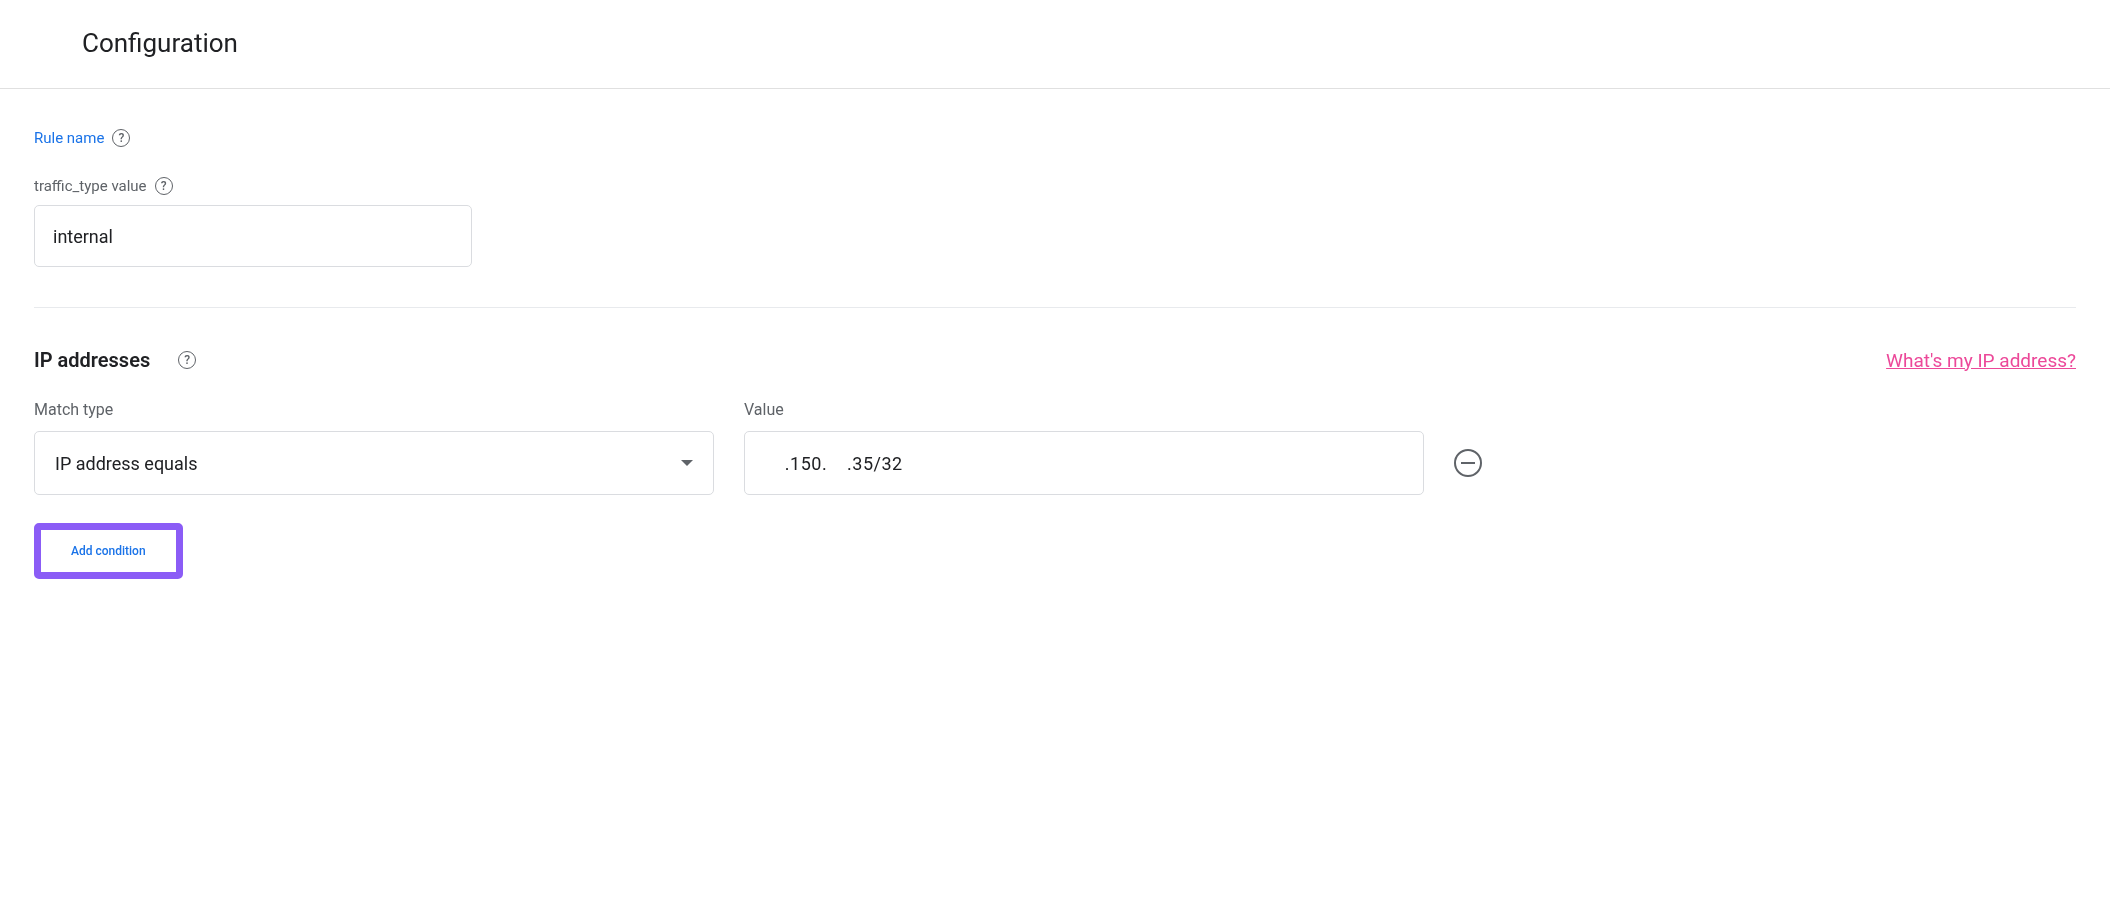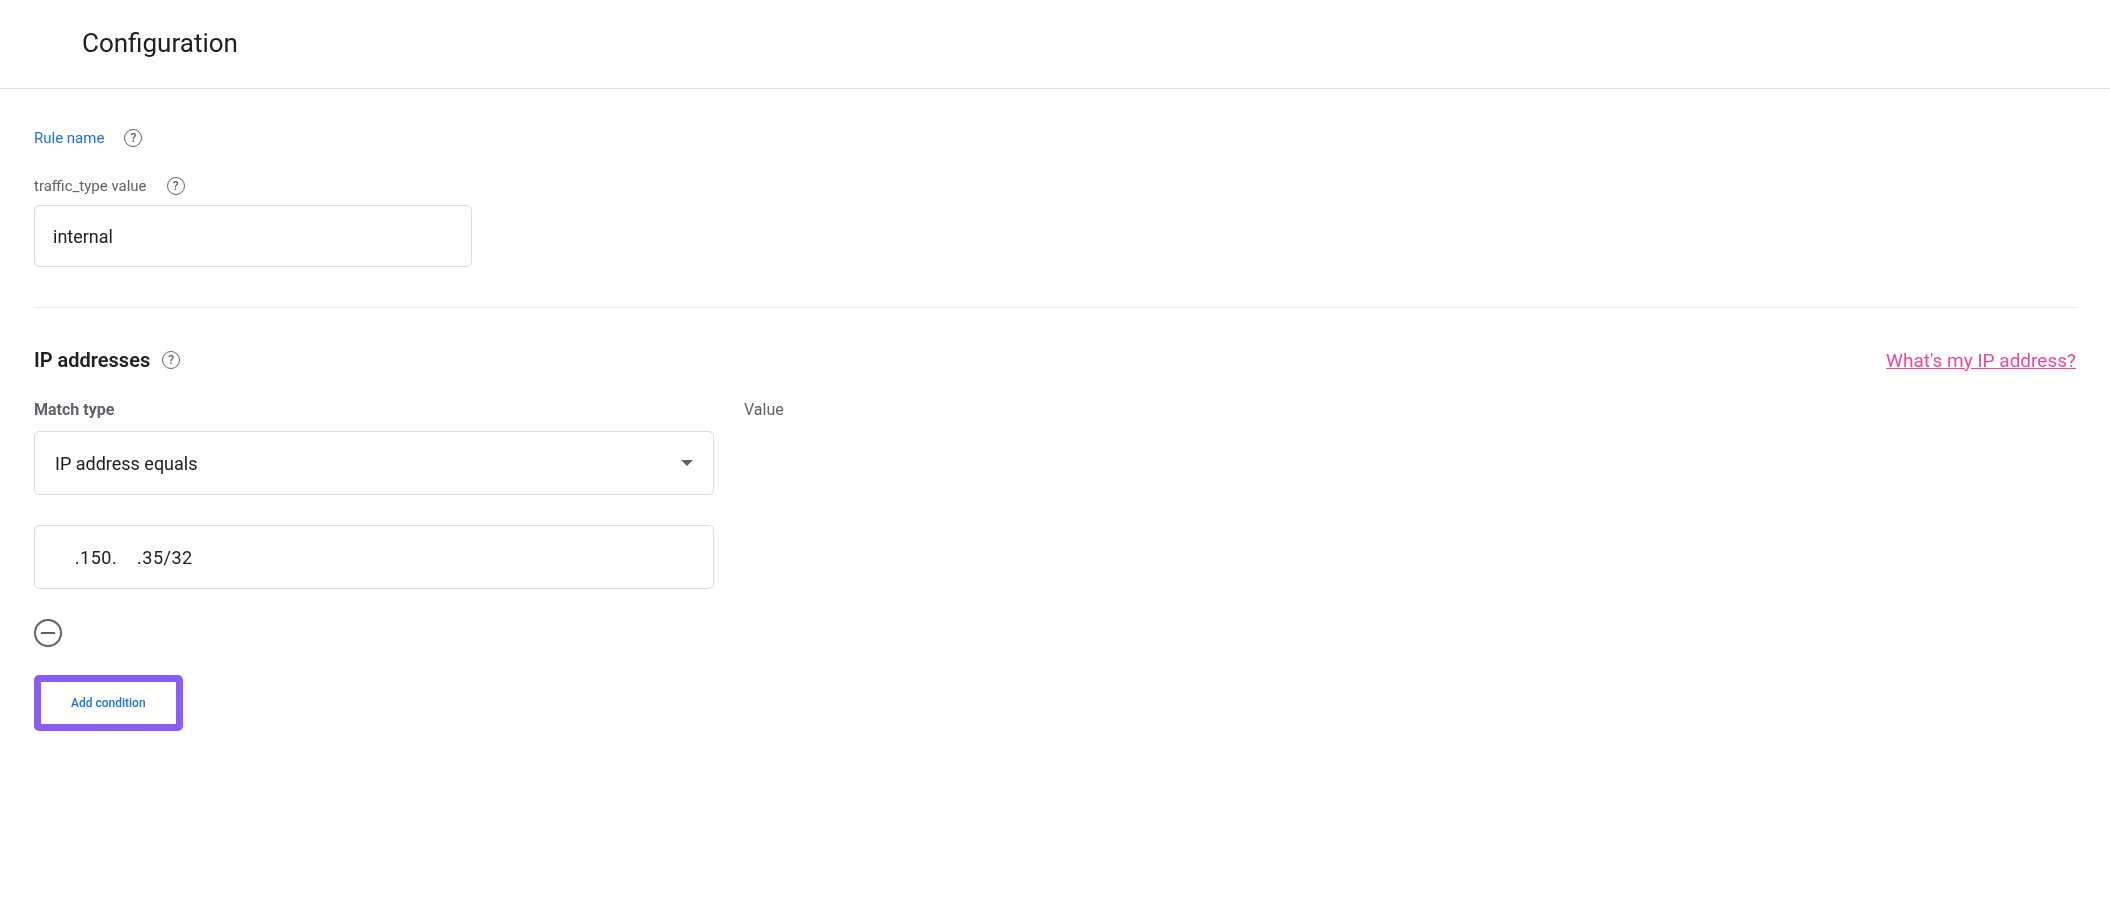--- a/index.html
+++ b/index.html
@@ -37,21 +37,21 @@
     }
     .field-group {
       margin-bottom: 30px;
     }
     .field-label {
       display: flex;
       align-items: center;
       font-size: 15px;
       color: #5f6368;
       margin-bottom: 10px;
-      gap: 20px;
+      gap: 8px;
     }
     .field-label.focused {
       color: #1a73e8;
     }
     .help-icon {
       display: inline-flex;
       align-items: center;
       justify-content: center;
       width: 18px;
       height: 18px;
@@ -79,21 +79,21 @@
     }
     .section-header-row {
       display: flex;
       justify-content: space-between;
       align-items: center;
       margin-bottom: 28px;
     }
     .section-title-wrap {
       display: flex;
       align-items: center;
-      gap: 12px;
+      gap: 28px;
     }
     .section-title {
       font-size: 20px;
       font-weight: 600;
       color: #202124;
     }
     .ip-link {
       font-size: 19px;
       color: #ec4899;
       text-decoration: underline;
@@ -103,31 +103,29 @@
       align-items: center;
       gap: 30px;
       margin-bottom: 12px;
     }
     .column-label {
       font-size: 16px;
       color: #5f6368;
     }
     .col-match {
       width: 680px;
-      font-weight: bold;
     }
     .col-value {
       width: 680px;
     }
     .condition-row {
       display: flex;
-      align-items: flex-start;
+      align-items: center;
       gap: 30px;
       margin-bottom: 28px;
-      flex-direction: column;
     }
     .select-box {
       width: 680px;
       height: 64px;
       border: 1px solid #dadce0;
       border-radius: 5px;
       display: flex;
       align-items: center;
       justify-content: space-between;
       padding: 0 20px;

